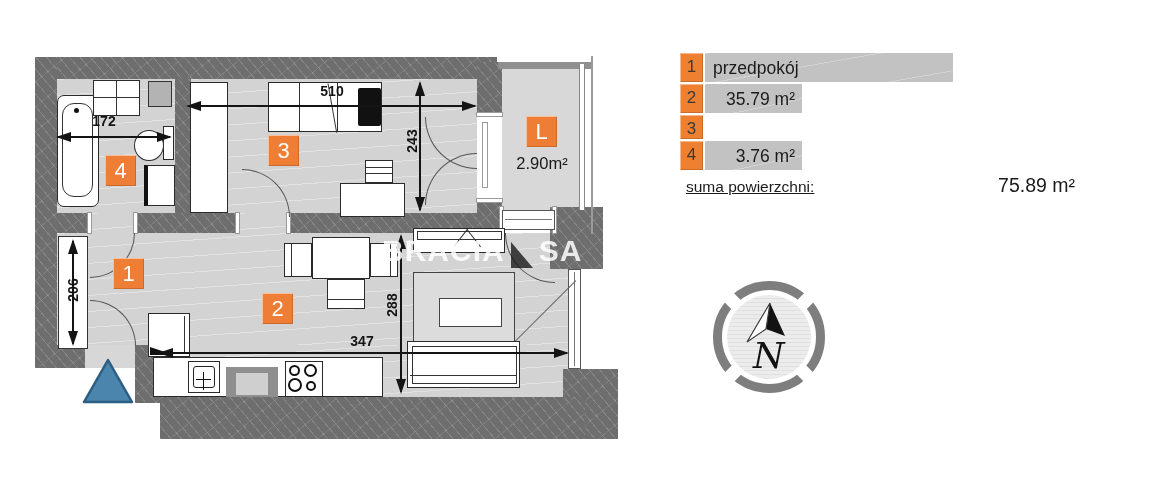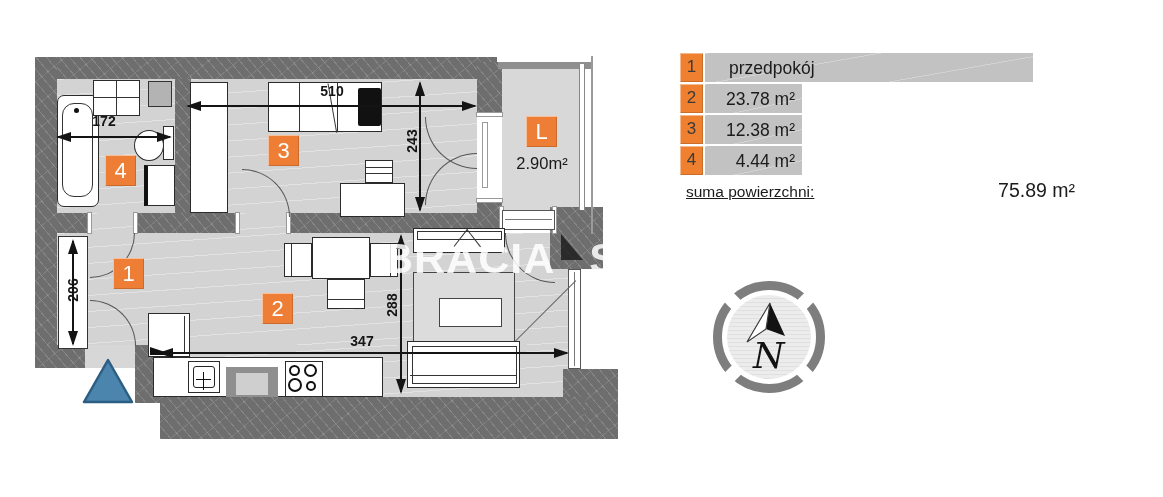--- a/index.html
+++ b/index.html
@@ -26,31 +26,31 @@
   .dimv{position:absolute;width:2px;background:#141414;}
   .dimv::before{content:"";position:absolute;top:-2px;left:-4px;border-left:5px solid transparent;
                 border-right:5px solid transparent;border-bottom:15px solid #141414;}
   .dimv::after{content:"";position:absolute;bottom:-2px;left:-4px;border-left:5px solid transparent;
                border-right:5px solid transparent;border-top:15px solid #141414;}
   .dimlab{position:absolute;font-size:14px;line-height:14px;color:#141414;text-align:center;font-weight:bold;}
   .rot{transform:rotate(-90deg);transform-origin:center center;}
   .marker{position:absolute;width:31px;height:31px;background:#ee7e35;color:#fff;
           font-size:22px;line-height:31px;text-align:center;
           box-shadow:inset 1px 1px 0 rgba(255,255,255,.5),inset -1px -1px 0 rgba(0,0,0,.15);}
-  #watermark{position:absolute;left:352px;top:184px;display:flex;align-items:flex-start;gap:6px;
-             font-size:43px;font-weight:bold;letter-spacing:1px;color:rgba(255,255,255,.85);
+  #watermark{position:absolute;left:352px;top:184px;display:flex;align-items:flex-end;gap:6px;
+             font-size:30px;font-weight:bold;letter-spacing:1px;color:rgba(255,255,255,.85);
              white-space:nowrap;z-index:40;}
   .wm-tri{width:0;height:0;border-right:22px solid transparent;border-bottom:26px solid rgba(25,25,25,.8);}
   
   #legend{position:absolute;left:680px;top:53px;width:402px;}
   .lg-row{display:flex;margin-bottom:2px;align-items:stretch;}
   .lg-num{width:23px;background:#ee8030;color:#3a3a3a;font-size:17px;padding-top:4px;
           text-align:center;margin-right:2px;
           box-shadow:inset 1px 1px 0 rgba(255,255,255,.45),inset -1px -1px 0 rgba(0,0,0,.15);}
-  .lg-name{width:328px;background:#c2c2c2;padding:4px 0 3px 24px;font-size:17.5px;line-height:22px;
+  .lg-name{width:248px;background:#c2c2c2;padding:4px 0 3px 8px;font-size:17.5px;line-height:22px;
            box-sizing:border-box;margin-right:4px;
            background-image:repeating-linear-gradient(170deg,rgba(255,255,255,.28) 0 1px,transparent 1px 30px);}
   .lg-val{width:97px;background:#c2c2c2;text-align:right;padding:4px 7px 3px 0;font-size:17.5px;
           line-height:22px;box-sizing:border-box;
           background-image:repeating-linear-gradient(168deg,rgba(255,255,255,.28) 0 1px,transparent 1px 34px);}
   .lg-total{display:flex;margin-top:4px;align-items:baseline;}
   .lg-total-label{flex:1;font-size:15.5px;padding-left:6px;text-decoration:underline;}
   .lg-total-val{width:97px;font-size:19.5px;text-align:right;padding-right:7px;box-sizing:border-box;}
   
   #compass{position:absolute;left:708px;top:276px;width:122px;height:122px;}
@@ -229,29 +229,28 @@
     </div>
   </div>
 
   <div id="legend">
     <div class="lg-row">
       <div class="lg-num">1</div>
       <div class="lg-name">przedpokój</div>
     </div>
     <div class="lg-row">
       <div class="lg-num">2</div>
-      <div class="lg-val">23.78 m²</div>
+      <div class="lg-val">35.79 m²</div>
     </div>
     <div class="lg-row">
       <div class="lg-num">3</div>
-      <div class="lg-val">12.38 m²</div>
     </div>
     <div class="lg-row">
       <div class="lg-num">4</div>
-      <div class="lg-val">4.44 m²</div>
+      <div class="lg-val">3.76 m²</div>
     </div>
     <div class="lg-total">
       <div class="lg-total-label">suma powierzchni:</div>
       <div class="lg-total-val">75.89 m²</div>
     </div>
   </div>
 
   <div id="compass">
     <div class="cring"></div>
     <div class="cgap" style="left:14px;top:18px;transform:rotate(45deg);"></div>

